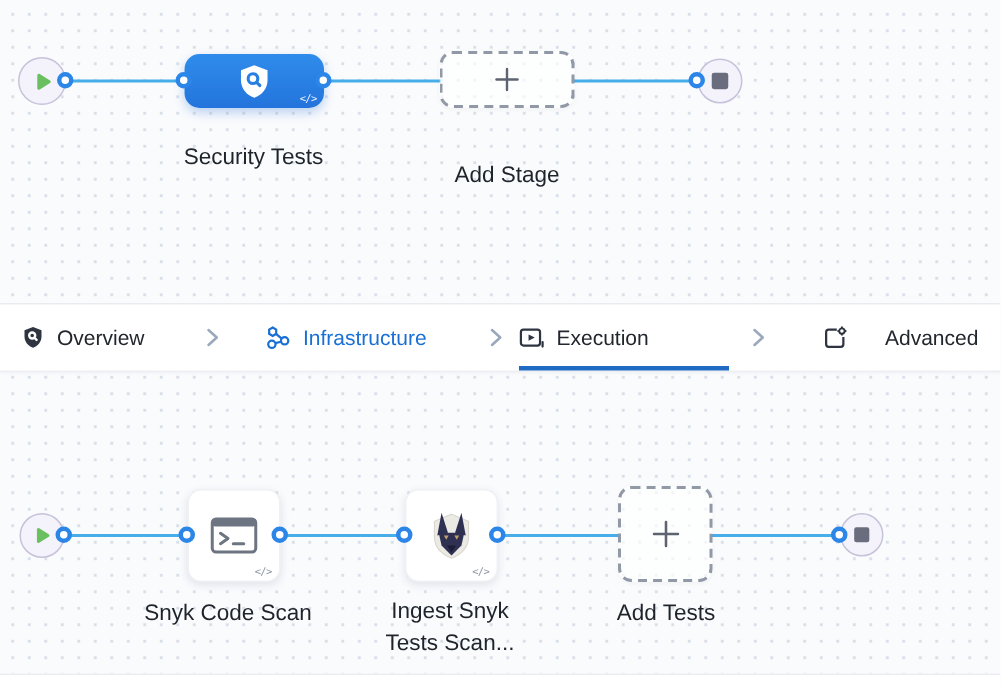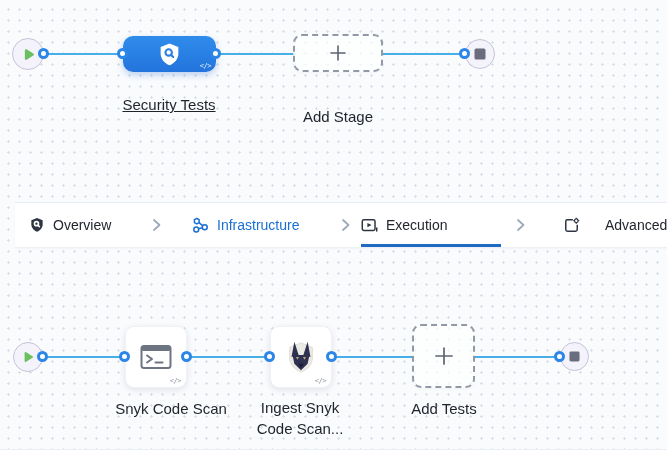--- a/index.html
+++ b/index.html
@@ -26,21 +26,21 @@
   .dashed-node{position:absolute;border:2px dashed #9299a6;border-radius:9px;
     background:rgba(255,255,255,.65);box-sizing:border-box;
     display:flex;align-items:center;justify-content:center;z-index:2;cursor:pointer;
     box-shadow:0 1px 3px rgba(0,0,0,.04);}
   .code-badge{position:absolute;right:5px;bottom:2px;
     font-family:"DejaVu Sans Mono",monospace;font-size:7px;letter-spacing:-.5px;line-height:1;}
   .code-badge.on-blue{color:#e8f2ff;}
   .code-badge.on-white{color:#8f96a3;}
   .node-label{position:absolute;font-size:15px;color:#1f242b;text-align:center;line-height:21px;}
   
-  .tabbar{position:absolute;left:15px;right:0;top:202px;height:44px;background:#fff;
+  .tabbar{position:absolute;left:0;right:0;top:202px;height:44px;background:#fff;
     border-top:1px solid #e8ebf0;border-bottom:1px solid #edeff3;
     box-shadow:0 1px 2px rgba(20,30,60,.04);z-index:10;}
   .tab{position:absolute;top:0;height:100%;display:flex;align-items:center;gap:8px;
     font-size:14px;color:#22272e;cursor:pointer;white-space:nowrap;}
   .tab.blue-text{color:#1a6fd4;text-align:center;}
   .tab-exec{left:346px;width:140px;justify-content:flex-start;}
   .tab-underline{position:absolute;left:0;right:0;bottom:0;height:3px;background:#1f6bc4;}
   .tab-chevron{position:absolute;top:13px;}
   .bottom-strip{position:absolute;left:0;right:0;top:449px;height:9px;background:#fff;
     border-top:1px solid #eaedf1;}
@@ -90,21 +90,21 @@
     </div>
 
     <div class="term-node" style="left:465px;top:39px;width:30px;height:30px;">
       <span class="icon">
         <svg width="12" height="12" viewBox="0 0 12 12">
             <rect x="0.5" y="0.5" width="11" height="11" rx="1.6" fill="#696d7d"></rect>
           </svg>
       </span>
     </div>
 
-    <div class="node-label" style="left:104px;top:94px;width:130px;text-decoration:underline;">Security Tests</div>
+    <div class="node-label" style="left:104px;top:94px;width:130px;">Security Tests</div>
     <div class="node-label" style="left:293px;top:95px;width:90px;margin-top:11px;">Add Stage</div>
   </div>
 
   <div class="tabbar">
 
     <div class="tab" style="left:14px;">
       <span class="icon">
         <svg width="16" height="16" viewBox="0 0 24 24">
           <path d="M12 1.5 L20.5 4.7 V11 C20.5 16.3 17 20.3 12 22.3 C7 20.3 3.5 16.3 3.5 11 V4.7 Z" fill="#2e3540"></path>
           <circle cx="11.2" cy="10" r="3" fill="none" stroke="#ffffff" stroke-width="2.4"></circle>
@@ -230,19 +230,19 @@
     </div>
 
     <div class="term-node" style="left:560px;top:342px;width:29px;height:29px;">
       <span class="icon">
         <svg width="11" height="11" viewBox="0 0 12 12">
             <rect x="0.5" y="0.5" width="11" height="11" rx="1.6" fill="#696d7d"></rect>
           </svg>
       </span>
     </div>
 
-    <div class="node-label" style="left:111px;top:398px;width:120px;">Snyk Code Scan</div>
-    <div class="node-label" style="left:252px;top:397px;width:96px;">Ingest Snyk Code Scan...</div>
+    <div class="node-label" style="left:92px;top:398px;width:120px;">Snyk Code Scan</div>
+    <div class="node-label" style="left:252px;top:397px;width:96px;">Ingest Snyk Tests Scan...</div>
     <div class="node-label" style="left:404px;top:398px;width:80px;">Add Tests</div>
   </div>
 
   <div class="bottom-strip"></div>
 </div>
 
 </body></html>

